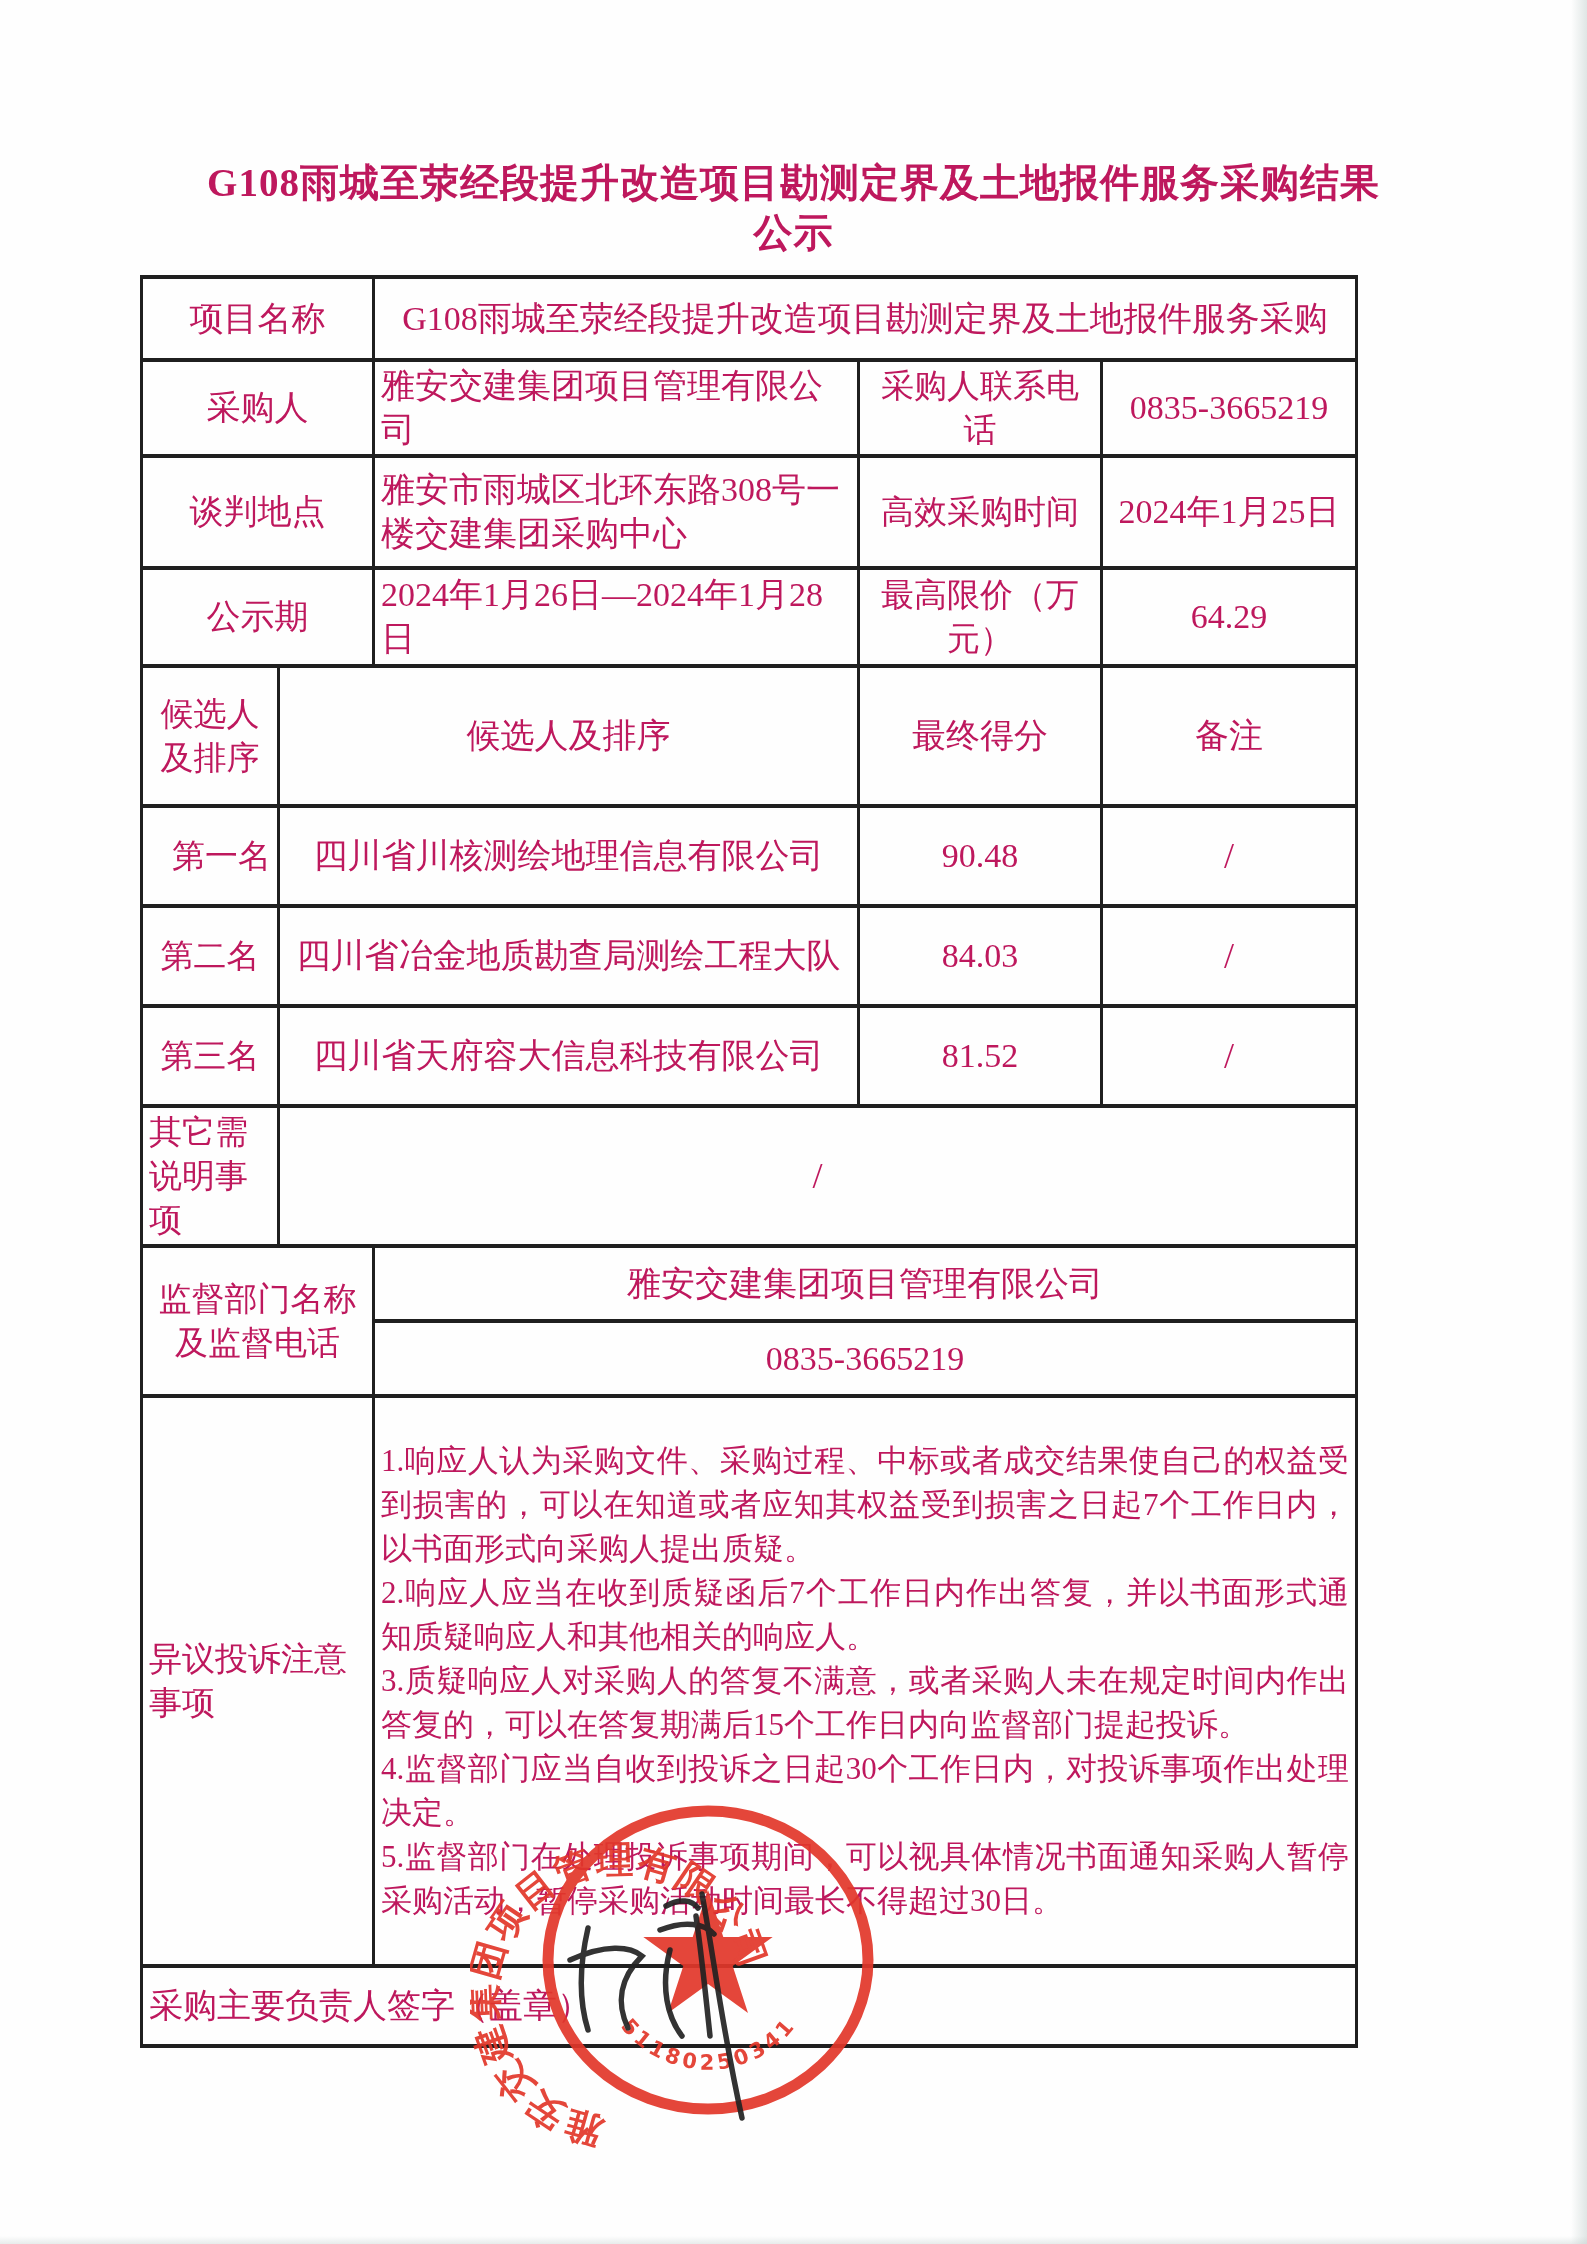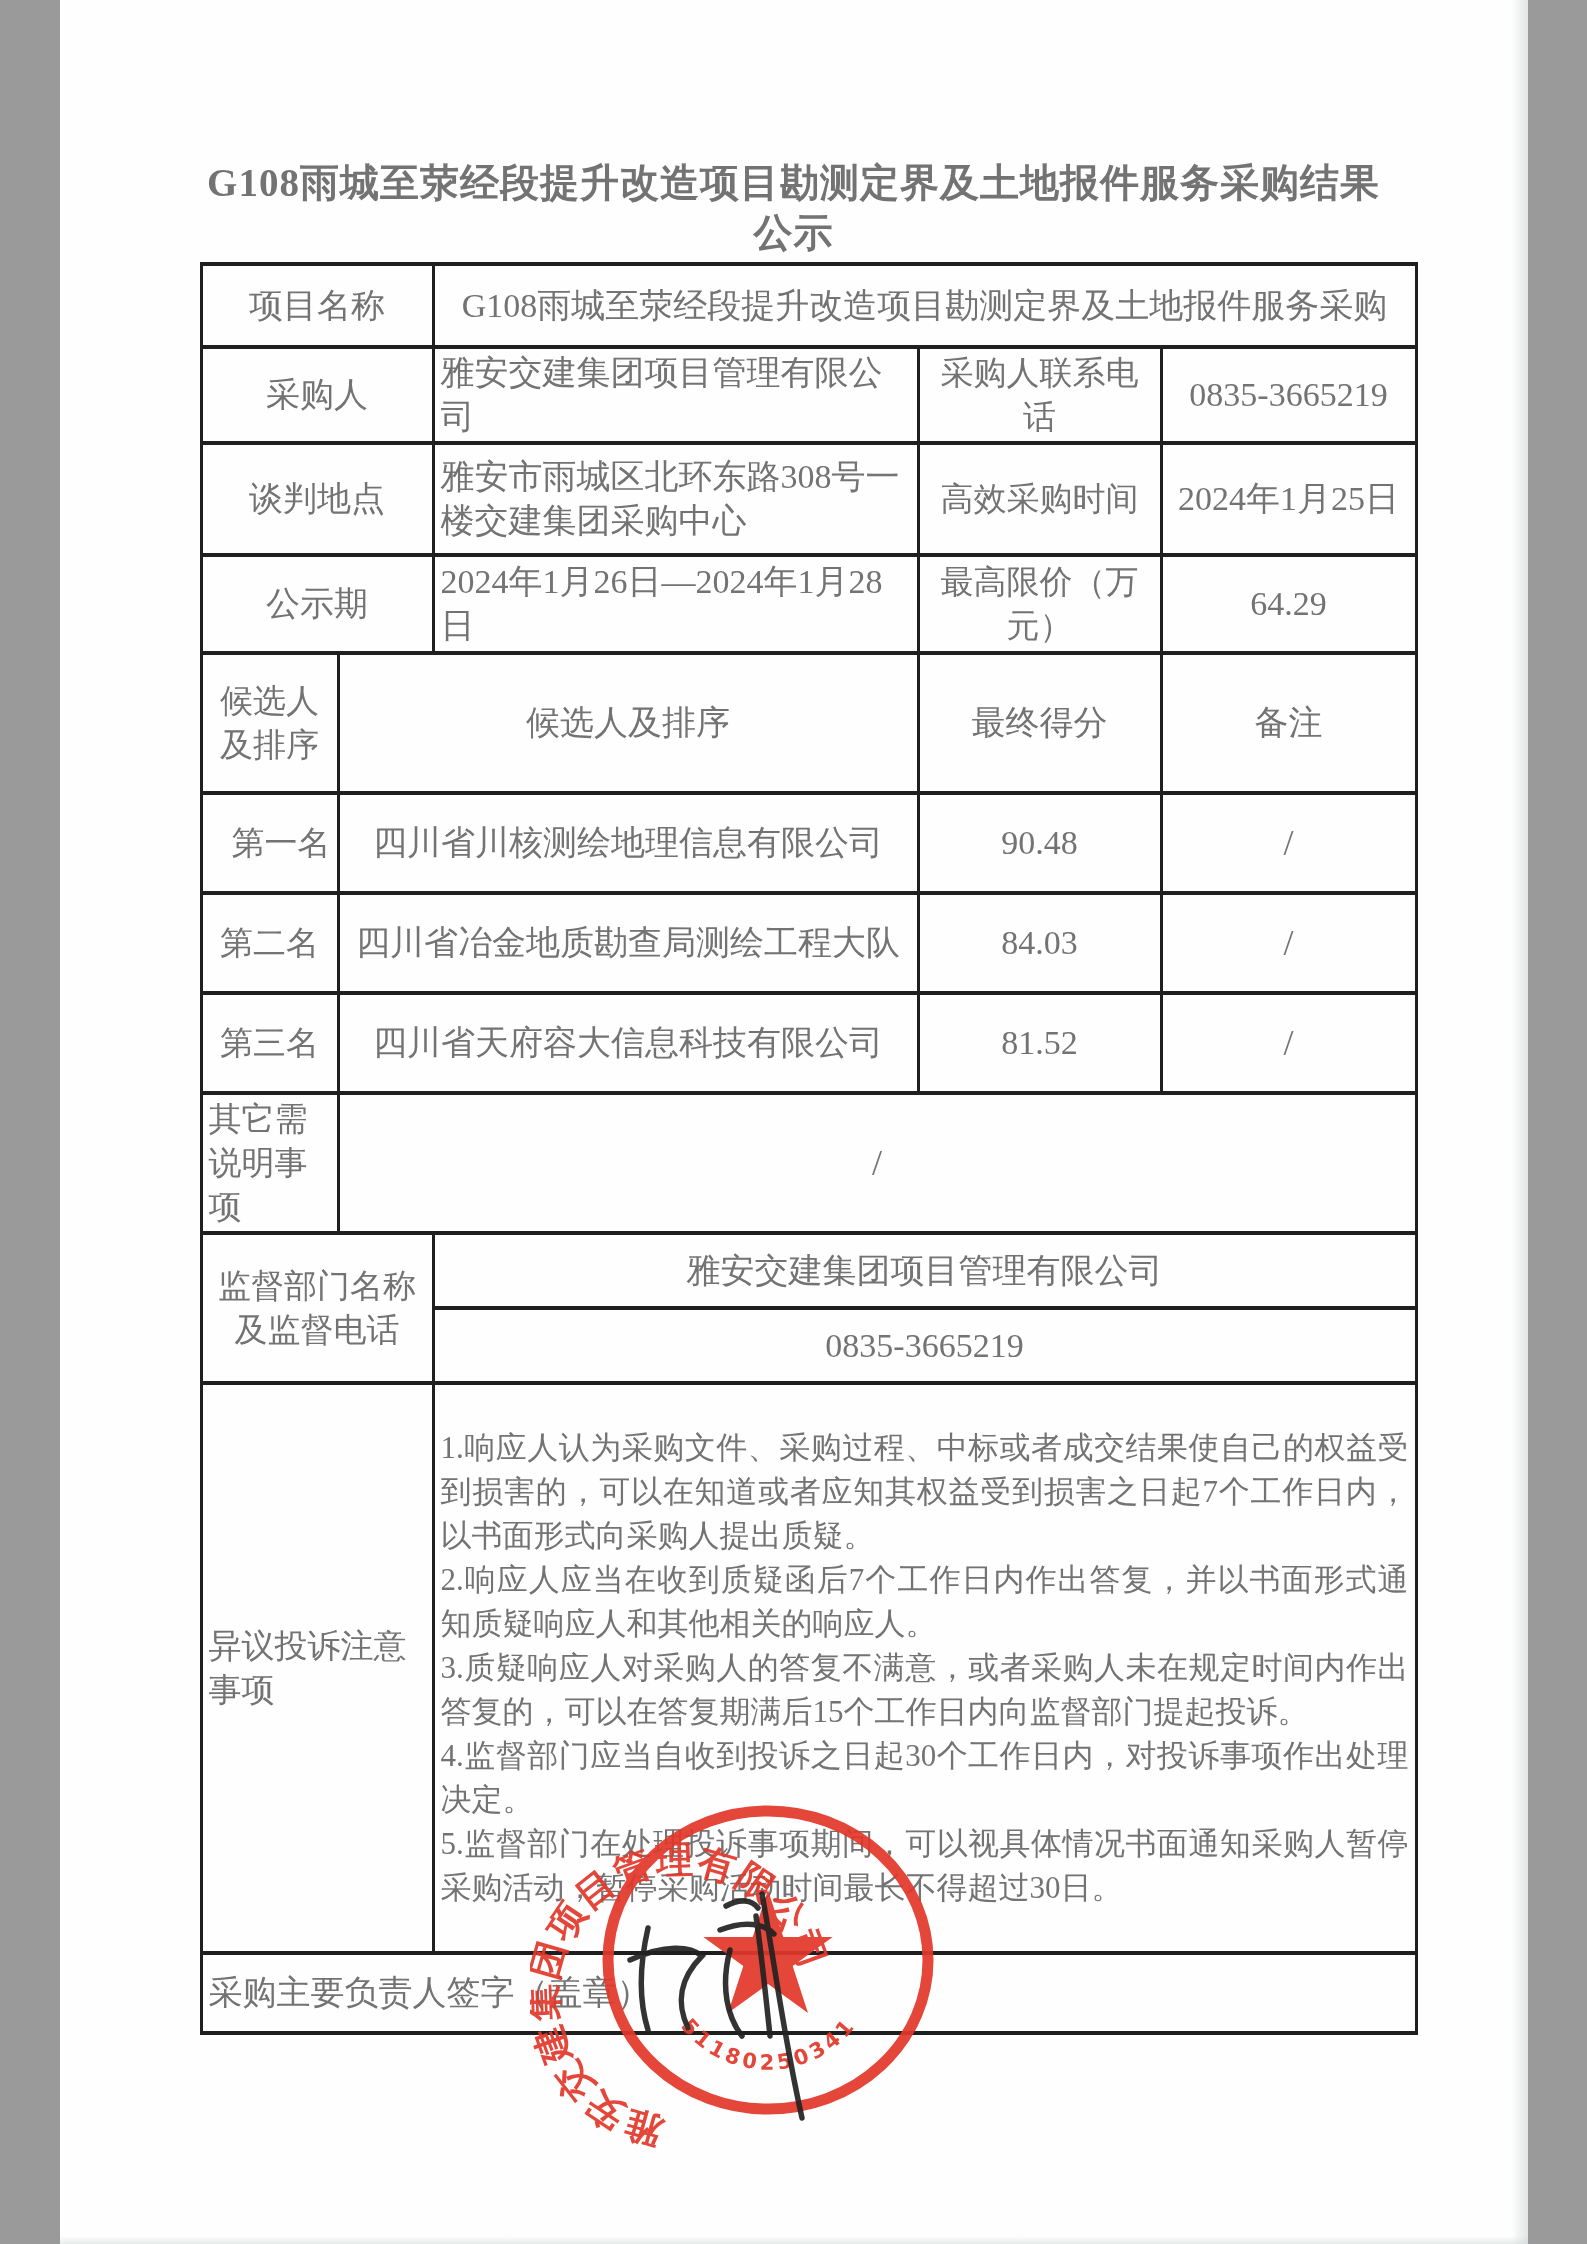--- a/index.html
+++ b/index.html
@@ -1,39 +1,39 @@
 <!DOCTYPE html>
 <html><head>
 <meta charset="utf-8">
 <style>
   html,body{margin:0;padding:0;background:#9a9a9a;}
   .page{
     position:relative;
-    width:1468px;height:2244px;
+    width:1587px;height:2244px;
     margin:0 auto;
     background:#fefefe;
     font-family:"Liberation Serif","DejaVu Serif",serif;
-    color:#737373;
+    color:#be185d;
     overflow:hidden;
   }
   .scan-edge-right{
     position:absolute;top:0;right:0;width:16px;height:100%;
     background:linear-gradient(to right,rgba(200,212,210,0),rgba(186,200,198,0.45));
   }
   .scan-edge-bottom{
     position:absolute;bottom:0;left:0;width:100%;height:8px;
     background:linear-gradient(to bottom,rgba(200,210,208,0),rgba(190,202,200,0.35));
   }
   .doc-title{
     position:absolute;top:158px;left:0;width:100%;
     text-align:center;font-size:39px;font-weight:bold;line-height:50px;
     letter-spacing:1px;
   }
   table.main{
-    position:absolute;left:140px;top:262px;width:1215px;
+    position:absolute;left:140px;top:275px;width:1215px;
     border-collapse:collapse;table-layout:fixed;
     font-size:34px;
   }
   table.main td{
     border:3px solid #1f1f1f;
     border-top-width:4px;border-bottom-width:4px;
     padding:2px 6px;
     vertical-align:middle;
     overflow:hidden;
     line-height:44px;

